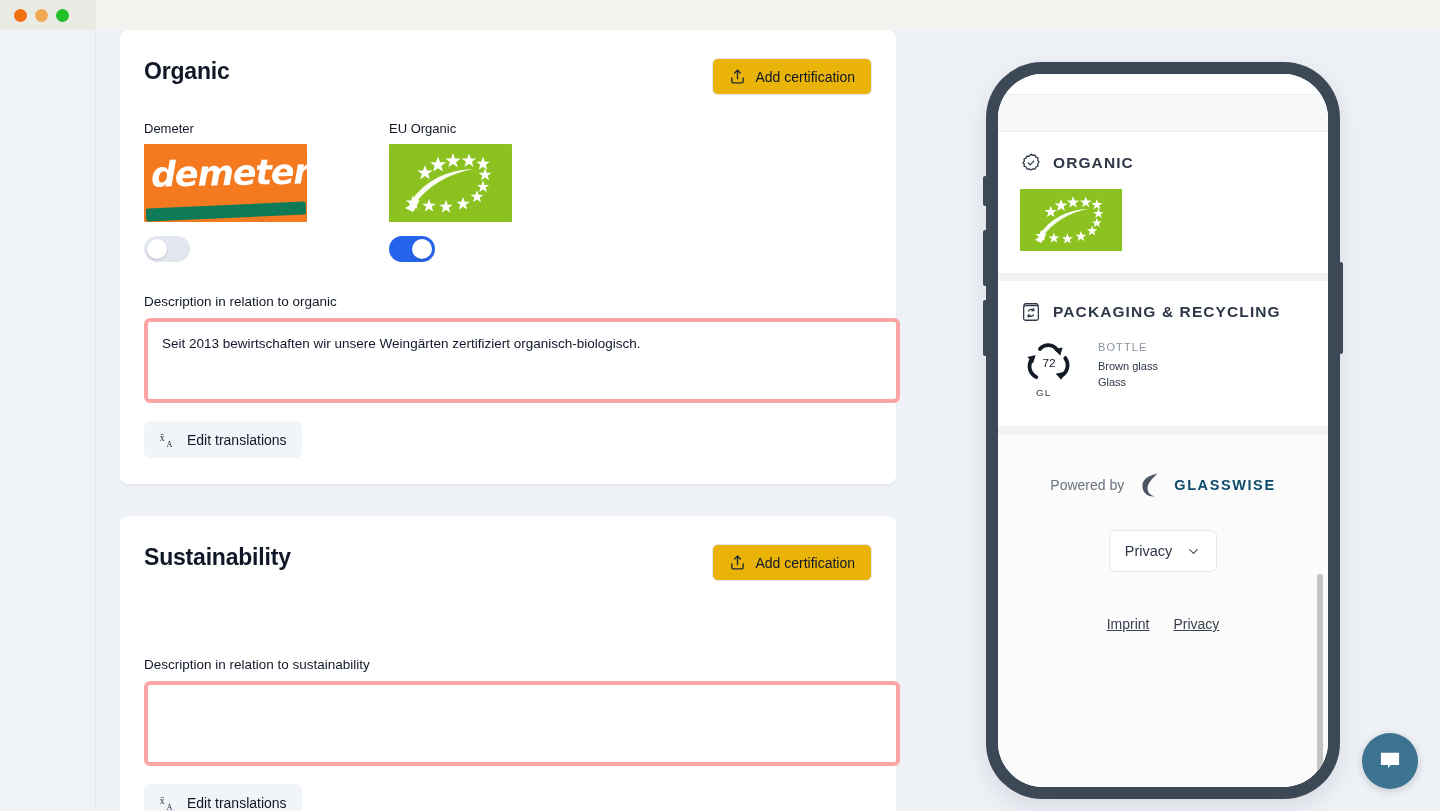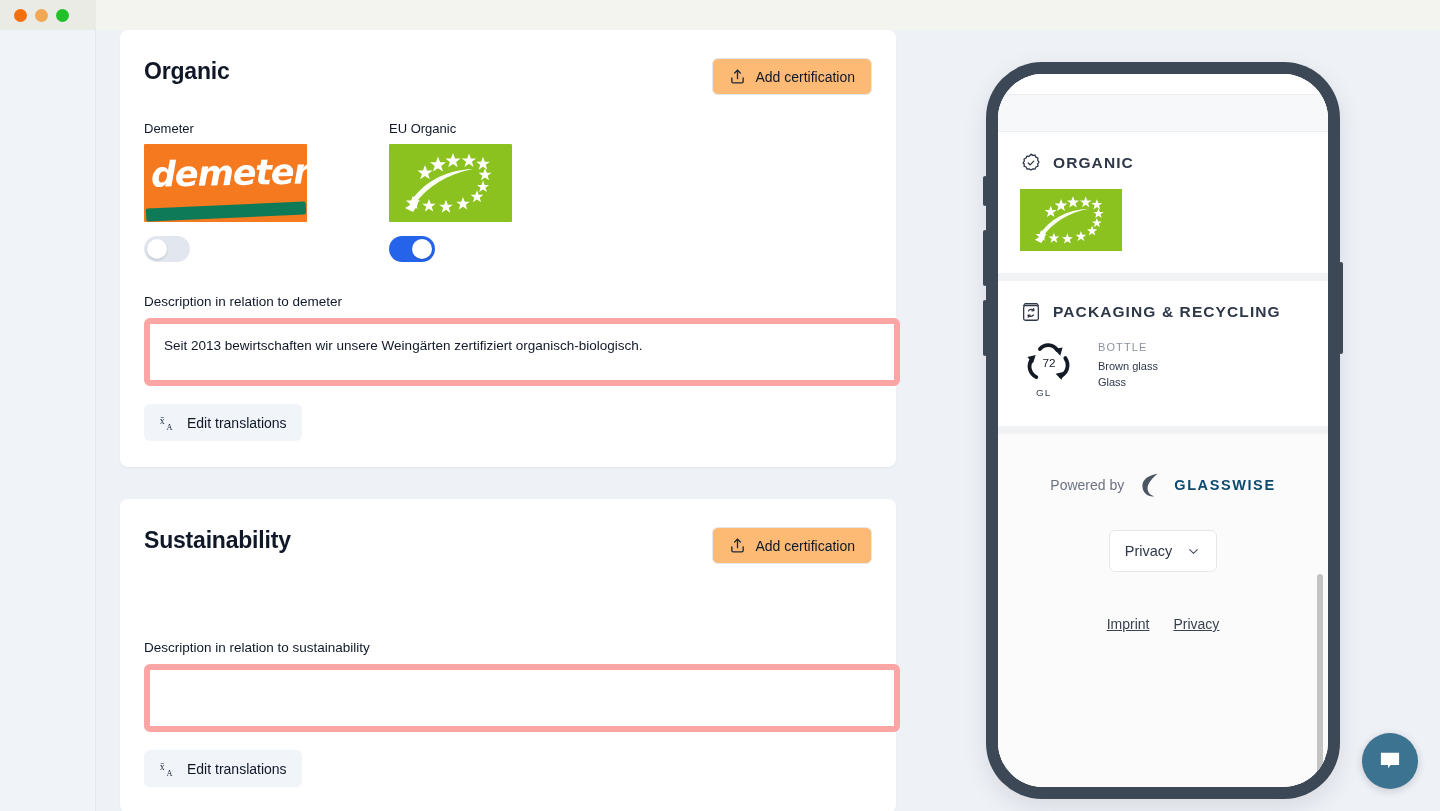--- a/index.html
+++ b/index.html
@@ -57,21 +57,21 @@
   .card-head {
     display: flex; align-items: flex-start; justify-content: space-between;
   }
   .card-title {
     font-size: 23px; font-weight: 700; color: #101828;
     letter-spacing: -.2px; line-height: 1.2;
   }
   .btn-outline {
     display: inline-flex; align-items: center; gap: 9px;
     height: 37px; padding: 0 16px;
-    background: #fdba74; border: 1px solid #e4e7ec; border-radius: 6px;
+    background: #eab308; border: 1px solid #e4e7ec; border-radius: 6px;
     font-size: 14px; color: #101828; cursor: pointer;
     font-family: "Liberation Sans", sans-serif;
     white-space: nowrap;
   }
   .btn-soft {
     display: inline-flex; align-items: center; gap: 10px;
     height: 37px; padding: 0 15px;
     background: #f1f4f9; border: none; border-radius: 6px;
     font-size: 14px; color: #101828; cursor: pointer;
     font-family: "Liberation Sans", sans-serif;
@@ -116,22 +116,22 @@
     background: #ffffff; box-shadow: 0 1px 2px rgba(16,24,40,.2);
     transition: left .15s;
   }
   .toggle.on { background: #2563eb; }
   .toggle.on .knob { left: 23px; }
 
   
   .field { margin-top: 32px; }
   .field-label { font-size: 13.5px; color: #101828; margin-bottom: 9px; }
   .textarea {
-    width: 756px; height: 68px;
-    border: 6px solid #fca5a5; border-radius: 6px;
+    width: 756px; height: 85px;
+    border: 4px solid #fca5a5; border-radius: 6px;
     padding: 12px 14px;
     font-size: 13.5px; color: #101828; line-height: 1.45;
     font-family: "Liberation Sans", sans-serif;
     background: #fff; resize: none; outline: none;
   }
   .field .btn-soft { margin-top: 14px; }
   .spacer-block { height: 44px; }
 
   
   .preview {
@@ -315,21 +315,21 @@
               </g>
             </svg>
           </div>
           <div class="toggle on">
             <div class="knob"></div>
           </div>
         </div>
       </div>
 
       <div class="field">
-        <div class="field-label">Description in relation to demeter</div>
+        <div class="field-label">Description in relation to organic</div>
         <textarea class="textarea" placeholder="" style="">Seit 2013 bewirtschaften wir unsere Weingärten zertifiziert organisch-biologisch.</textarea>
         <button class="btn-soft">
           <span class="icon">
             <svg width="18" height="18" viewBox="0 0 24 24">
               <text x="1" y="13" font-family="'Liberation Serif', serif" font-size="13" fill="#1d2939">x̄</text>
               <text x="10" y="21" font-family="'Liberation Serif', serif" font-size="11" fill="#1d2939">A</text>
             </svg>
           </span>
           <span>Edit translations</span>
         </button>

